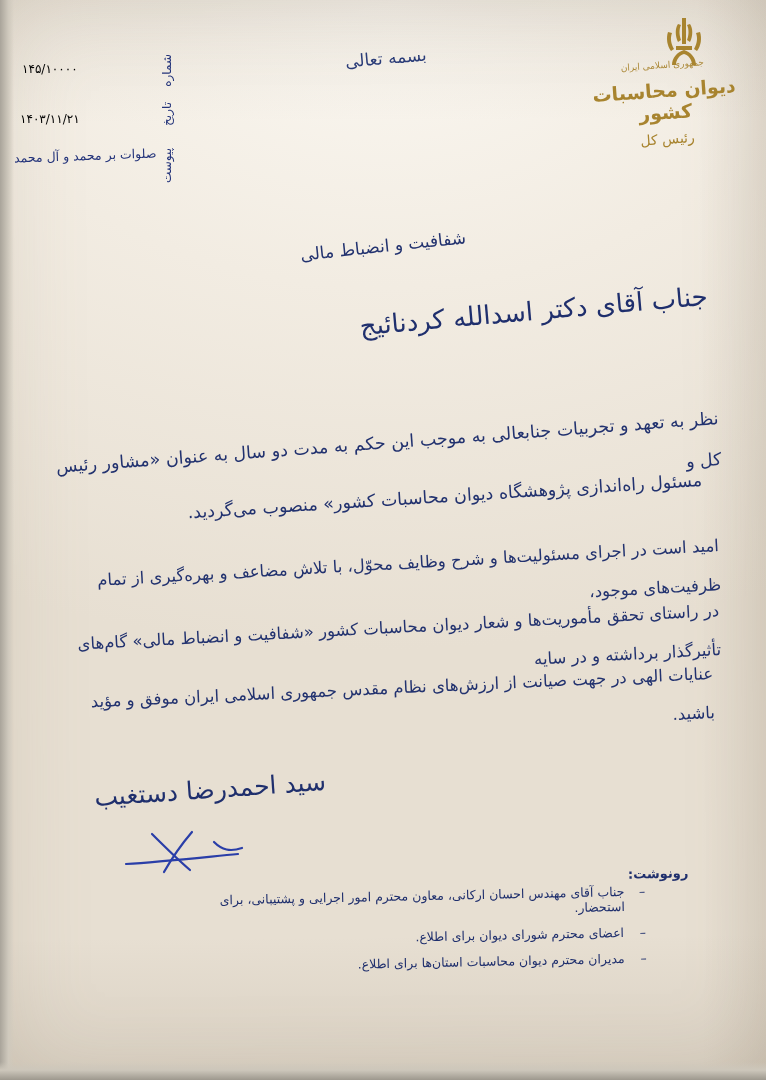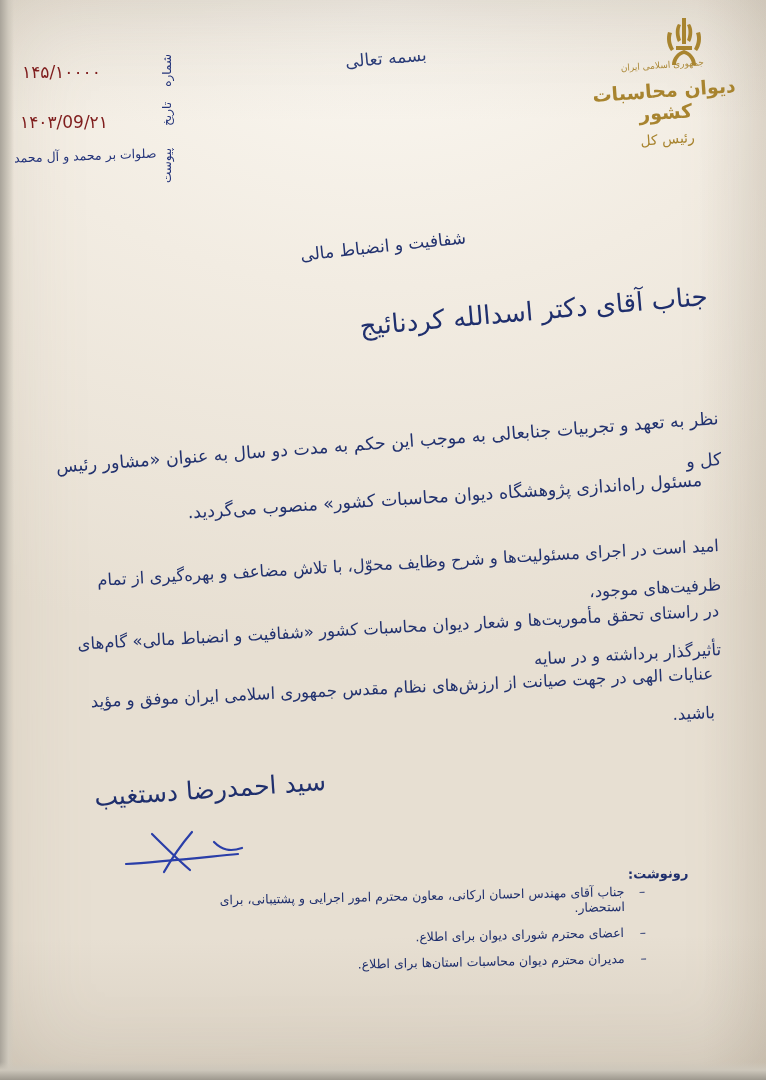--- a/index.html
+++ b/index.html
@@ -83,22 +83,22 @@
   }
 
   .meta {
     position: absolute;
     left: 0;
     top: 40px;
     width: 220px;
   }
   .meta-row {
     position: absolute;
-    font-size: 17px;
-    color: #7f1d1d;
+    font-size: 12px;
+    color: #000000;
     direction: rtl;
   }
   .meta-label {
     position: absolute;
     font-size: 12px;
     color: #23337a;
     writing-mode: vertical-rl;
     text-orientation: mixed;
     transform: rotate(180deg);
   }
@@ -222,21 +222,21 @@
     <div class="lh-line2">دیوان محاسبات کشور</div>
     <div class="lh-line3">رئیس کل</div>
   </div>
 
   <div class="basmala">بسمه تعالی</div>
 
   <div class="meta">
     <div class="meta-row" style="left:22px; top:22px;">۱۴۵/۱۰۰۰۰</div>
     <div class="meta-label" style="left:160px; top:14px;">شماره</div>
 
-    <div class="meta-row" style="left:20px; top:72px;">۱۴۰۳/09/۲۱</div>
+    <div class="meta-row" style="left:20px; top:72px;">۱۴۰۳/۱۱/۲۱</div>
     <div class="meta-label" style="left:160px; top:62px;">تاریخ</div>
 
     <div class="meta-label" style="left:160px; top:108px;">پیوست</div>
   </div>
   <div class="salavat">صلوات بر محمد و آل محمد</div>
 
   <div class="slogan">شفافیت و انضباط مالی</div>
 
   <div class="addressee">جناب آقای دکتر اسدالله کردنائیج</div>
 

